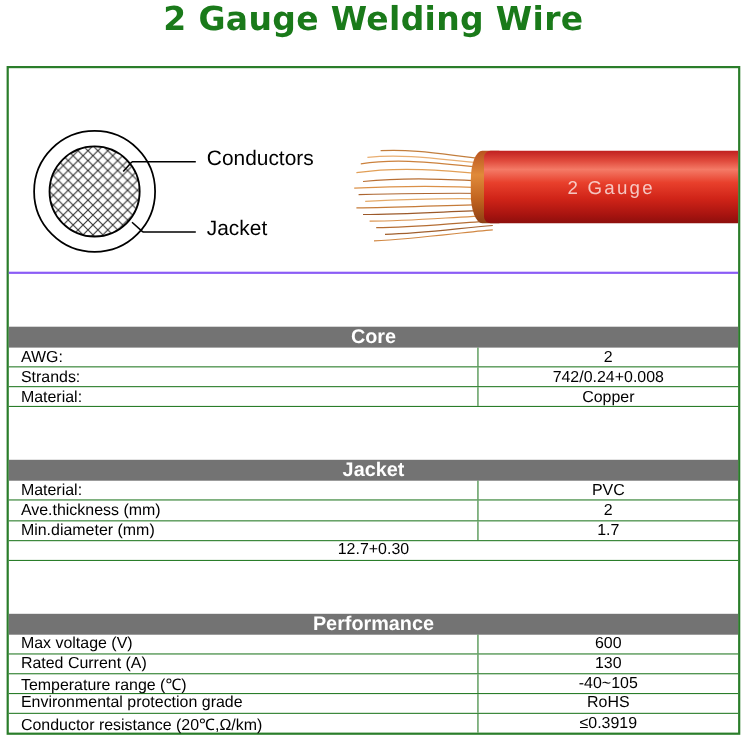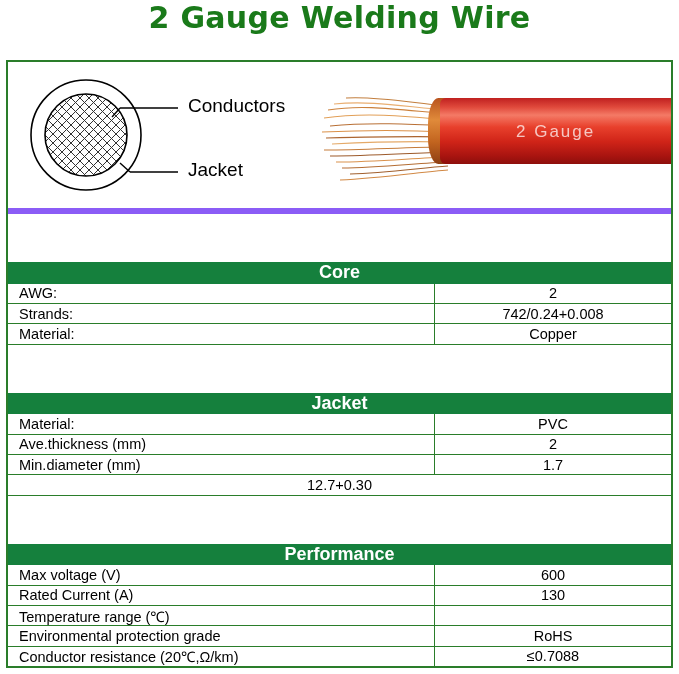--- a/index.html
+++ b/index.html
@@ -39,21 +39,22 @@
     box-sizing: border-box;
     display: flex;
     flex-direction: column;
   }
   
   .illustration {
     position: relative;
     height: 146px;
     flex: 0 0 146px;
     overflow: hidden;
-    border-bottom: 6px solid #8b5cf6;
+    border-bottom: 2px solid #8b5cf6;
+    margin-top: 39px;
   }
   .diagram {
     position: absolute;
     left: 0;
     top: 0;
     width: 320px;
     height: 146px;
   }
   .photo {
     position: absolute;
@@ -99,21 +100,21 @@
     width: 135px;
     height: 108px;
   }
   
   .rows {
     flex: 1 1 auto;
     display: flex;
     flex-direction: column;
   }
   .section-row {
-    background: #15803d;
+    background: #737373;
     color: #ffffff;
     text-align: center;
     font-size: 18px;
     font-weight: bold;
     display: flex;
     align-items: center;
     justify-content: center;
     flex: 1.12 1 0;
     min-height: 0;
     margin-top: 48px;
@@ -234,25 +235,26 @@
       <div class="data-row">
         <div class="cell-label">Max voltage (V)</div>
         <div class="cell-value">600</div>
       </div>
       <div class="data-row">
         <div class="cell-label">Rated Current (A)</div>
         <div class="cell-value">130</div>
       </div>
       <div class="data-row">
         <div class="cell-label">Temperature range (℃)</div>
+        <div class="cell-value">-40~105</div>
       </div>
       <div class="data-row">
         <div class="cell-label">Environmental protection grade</div>
         <div class="cell-value">RoHS</div>
       </div>
       <div class="data-row">
         <div class="cell-label">Conductor resistance (20℃,Ω/km)</div>
-        <div class="cell-value">≤0.7088</div>
+        <div class="cell-value">≤0.3919</div>
       </div>
 
     </div>
   </div>
 </div>
 
 </body></html>

